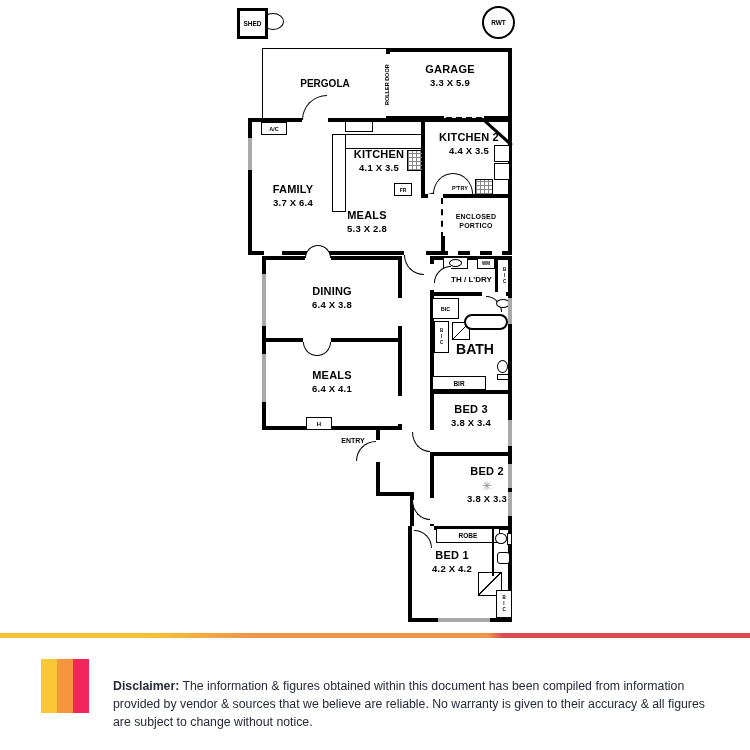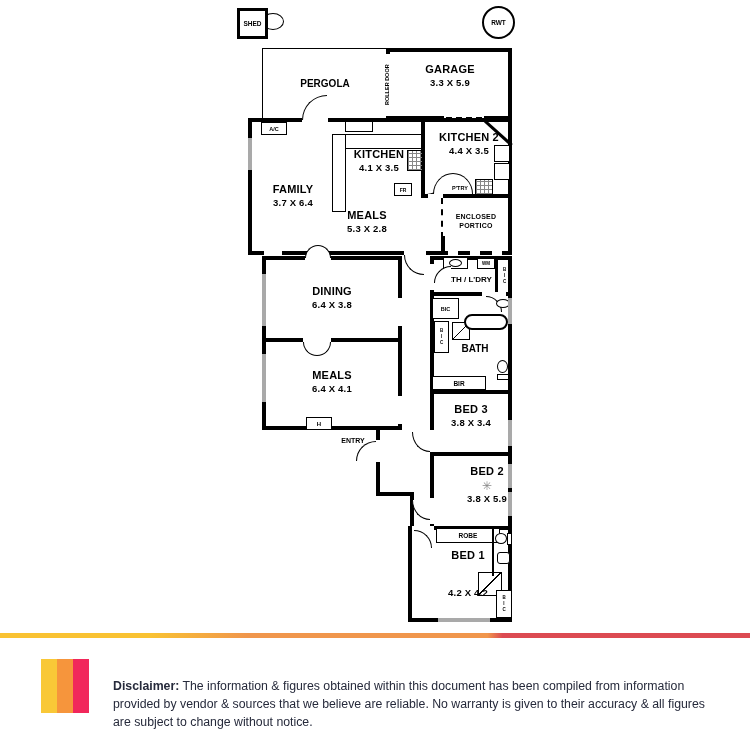--- a/index.html
+++ b/index.html
@@ -188,21 +188,21 @@
     <div class="abs wall" style="left:430px;top:292px;width:82px;height:4px;"></div>
     <div class="abs gap" style="left:482px;top:292px;width:24px;height:4px;"></div>
     <div class="abs arc arc-tr" style="left:486px;top:296px;width:16px;height:16px;"></div>
     <div class="abs fix" style="left:432px;top:298px;width:27px;height:21px;font-size:5.5px;">
       <span>BIC</span>
     </div>
     <div class="abs thin vstack" style="left:434px;top:321px;width:15px;height:32px;font-size:4.5px;">BIC</div>
     <div class="abs shower" style="left:452px;top:322px;width:18px;height:18px;"></div>
     <div class="abs tub" style="left:464px;top:314px;width:44px;height:16px;"></div>
     <div class="abs oval" style="left:496px;top:299px;width:14px;height:9px;"></div>
-    <div class="abs sm" style="left:446px;top:342px;width:58px;height:13px;font-size:10px;font-weight:700;">
+    <div class="abs sm" style="left:446px;top:342px;width:58px;height:13px;font-size:14px;font-weight:700;">
       <span>BATH</span>
     </div>
     <div class="abs oval" style="left:497px;top:360px;width:11px;height:13px;"></div>
     <div class="abs thin" style="left:497px;top:374px;width:12px;height:6px;"></div>
 
     <div class="abs fix" style="left:432px;top:376px;width:54px;height:14px;font-size:6.5px;">
       <span>BIR</span>
     </div>
     <div class="abs wall" style="left:430px;top:390px;width:82px;height:4px;"></div>
     <div class="abs rl" style="left:434px;top:402px;width:74px;">
@@ -210,41 +210,41 @@
       <span class="rd">3.8 X 3.4</span>
     </div>
     <div class="abs gap" style="left:430px;top:430px;width:4px;height:24px;"></div>
     <div class="abs arc arc-bl" style="left:412px;top:432px;width:18px;height:20px;"></div>
     <div class="abs win" style="left:508px;top:420px;width:4px;height:26px;"></div>
 
     <div class="abs wall" style="left:430px;top:452px;width:82px;height:4px;"></div>
     <div class="abs rl" style="left:434px;top:464px;width:74px;padding-left:32px;">
       <span class="rn">BED 2</span>
       <span class="fan">✳</span>
-      <span class="rd">3.8 X 5.9</span>
+      <span class="rd">3.8 X 3.3</span>
     </div>
     <div class="abs gap" style="left:430px;top:498px;width:4px;height:26px;"></div>
     <div class="abs arc arc-bl" style="left:412px;top:500px;width:18px;height:20px;"></div>
     <div class="abs win" style="left:508px;top:298px;width:4px;height:26px;"></div>
     <div class="abs win" style="left:508px;top:464px;width:4px;height:24px;"></div>
     <div class="abs win" style="left:508px;top:492px;width:4px;height:24px;"></div>
 
     <div class="abs blk" style="left:408px;top:526px;width:104px;height:96px;"></div>
     <div class="abs gap" style="left:412px;top:526px;width:22px;height:4px;"></div>
     <div class="abs arc arc-tr" style="left:414px;top:530px;width:18px;height:18px;"></div>
     <div class="abs fix" style="left:436px;top:528px;width:64px;height:15px;font-size:6.5px;">
       <span>ROBE</span>
     </div>
     <div class="abs wall" style="left:492px;top:528px;width:2px;height:48px;"></div>
     <div class="abs oval" style="left:495px;top:533px;width:12px;height:11px;"></div>
     <div class="abs thin" style="left:507px;top:533px;width:5px;height:12px;"></div>
     <div class="abs thin" style="left:497px;top:552px;width:13px;height:12px;border-radius:3px;"></div>
     <div class="abs shower" style="left:478px;top:572px;width:24px;height:24px;"></div>
     <div class="abs thin vstack" style="left:496px;top:590px;width:16px;height:28px;font-size:4.5px;">BIC</div>
-    <div class="abs rl" style="left:426px;top:548px;width:84px;gap:24px;">
+    <div class="abs rl" style="left:410px;top:548px;width:84px;">
       <span class="rn">BED 1</span>
       <span class="rd">4.2 X 4.2</span>
     </div>
     <div class="abs win" style="left:438px;top:618px;width:52px;height:4px;"></div>
   </div>
 
   <div class="abs" id="gbar"></div>
 
   <div class="abs" id="footer">
     <div id="logo">

